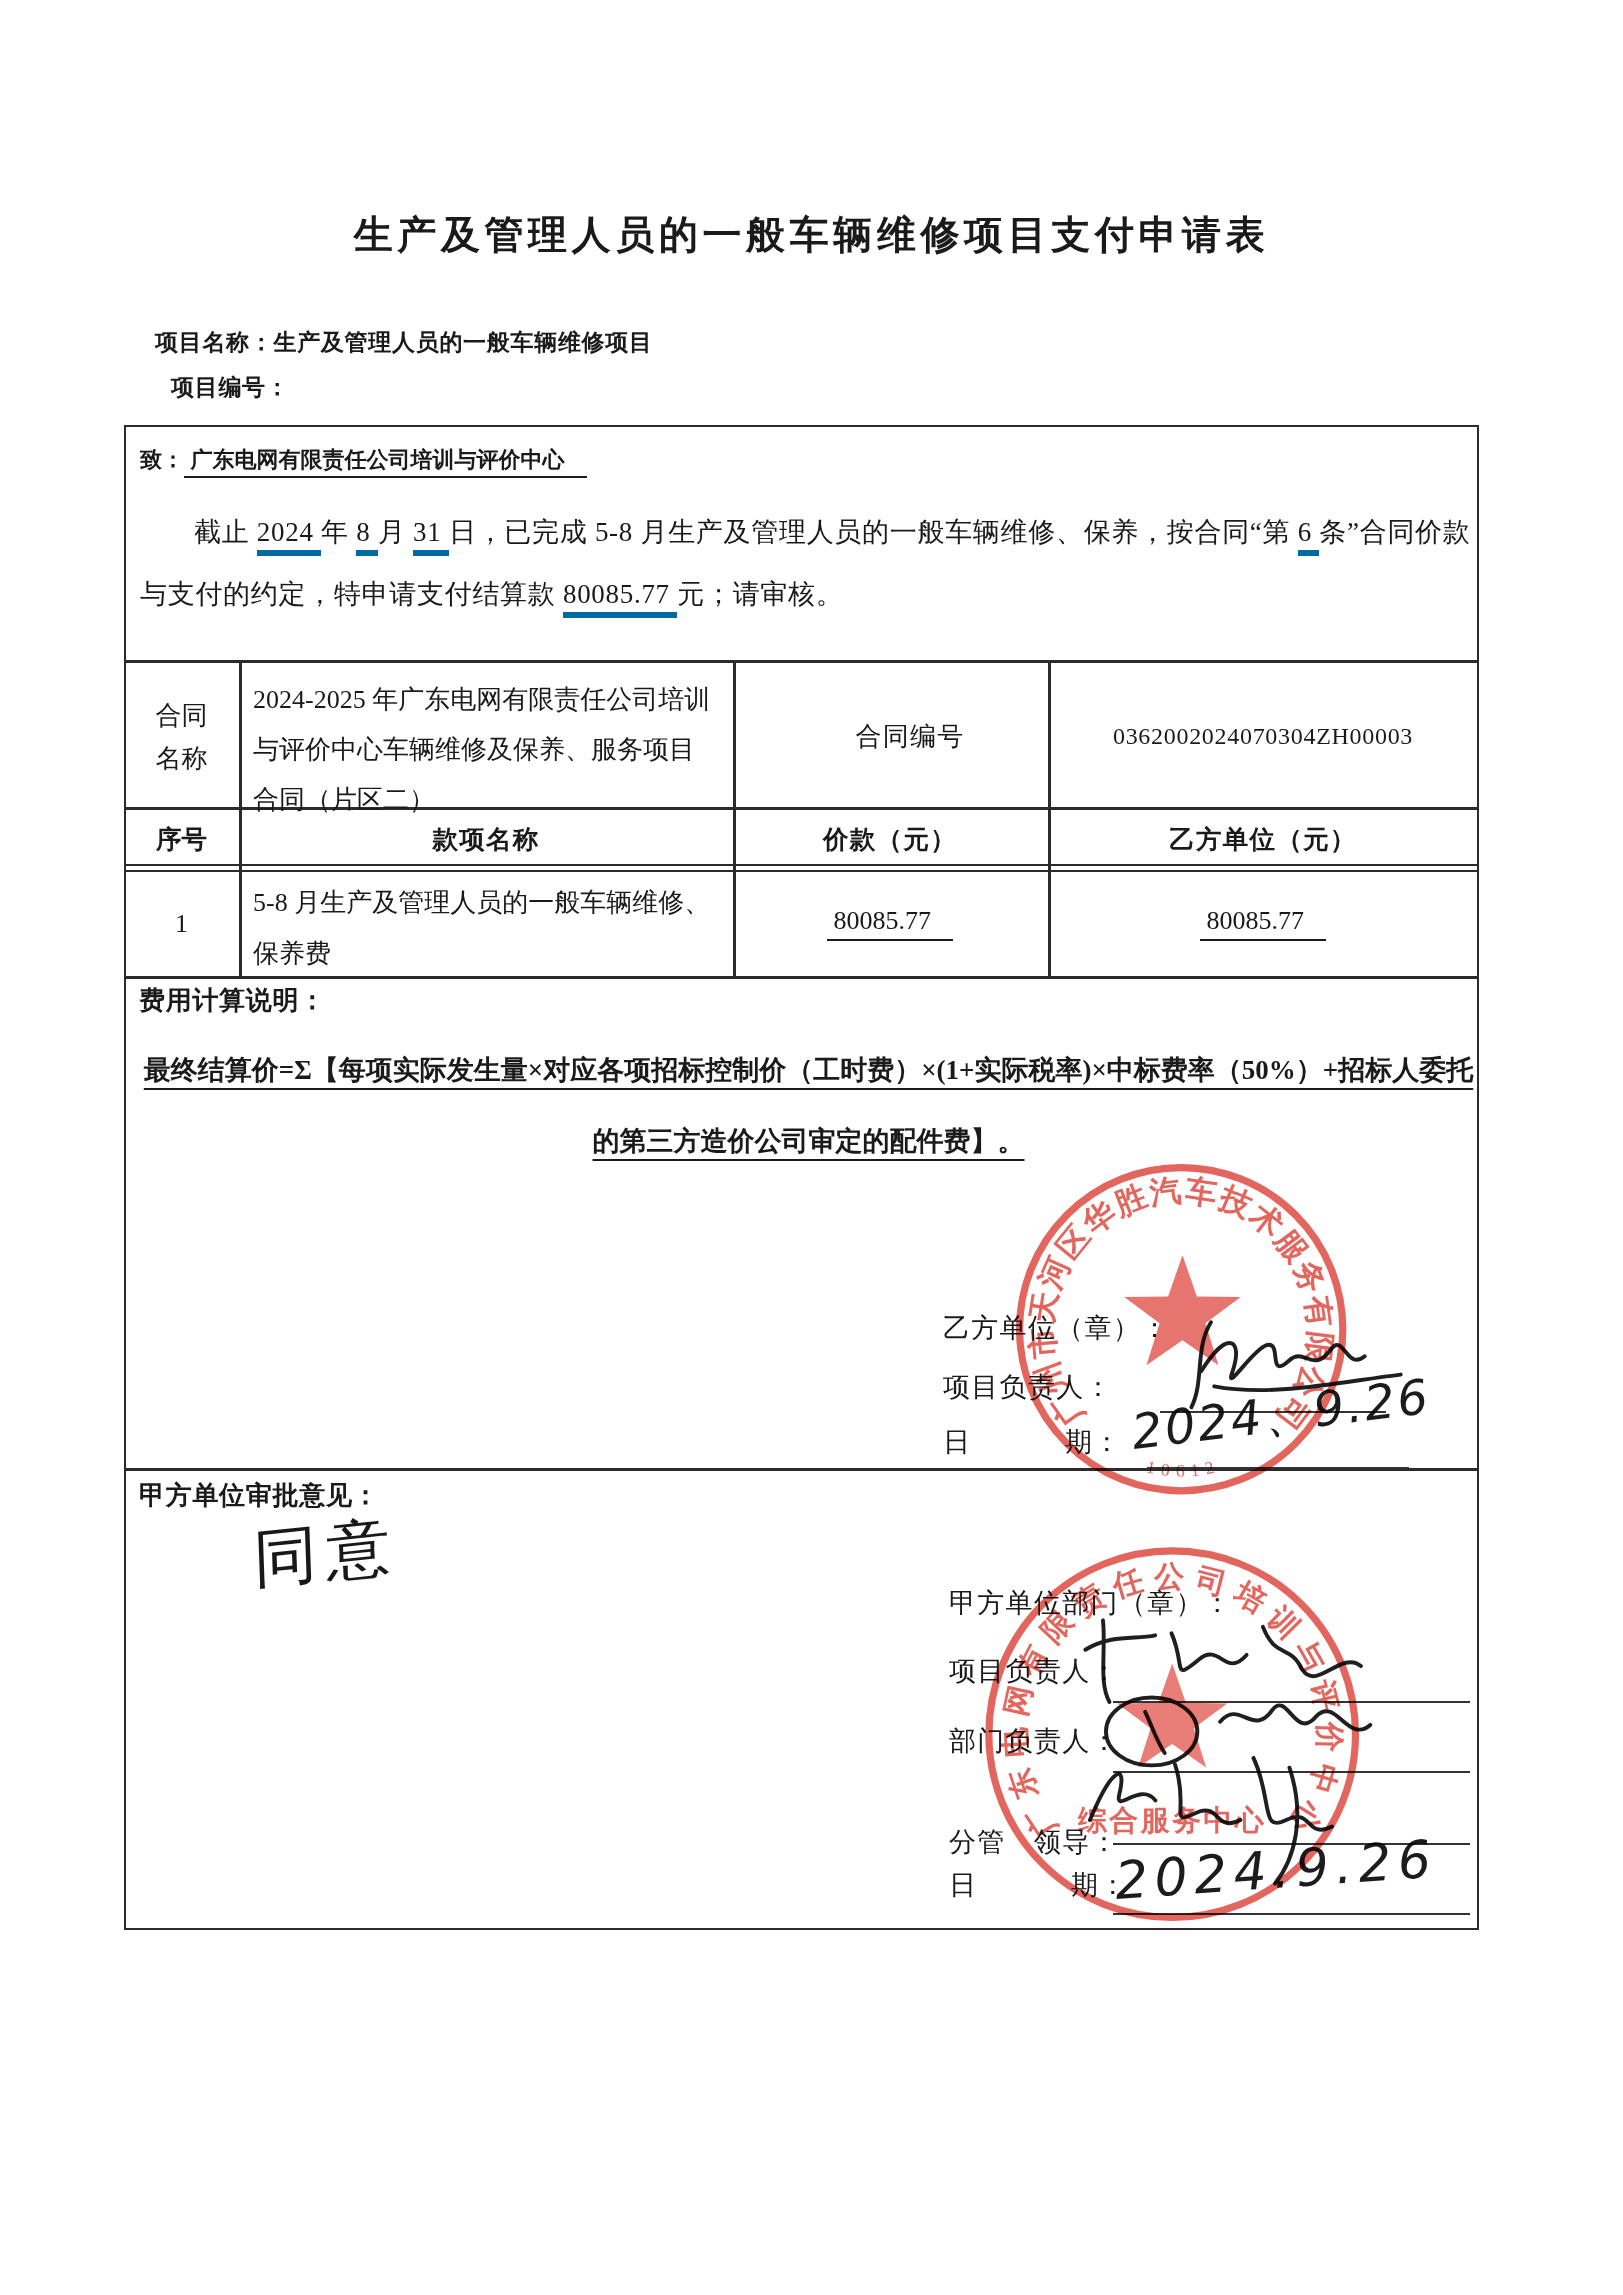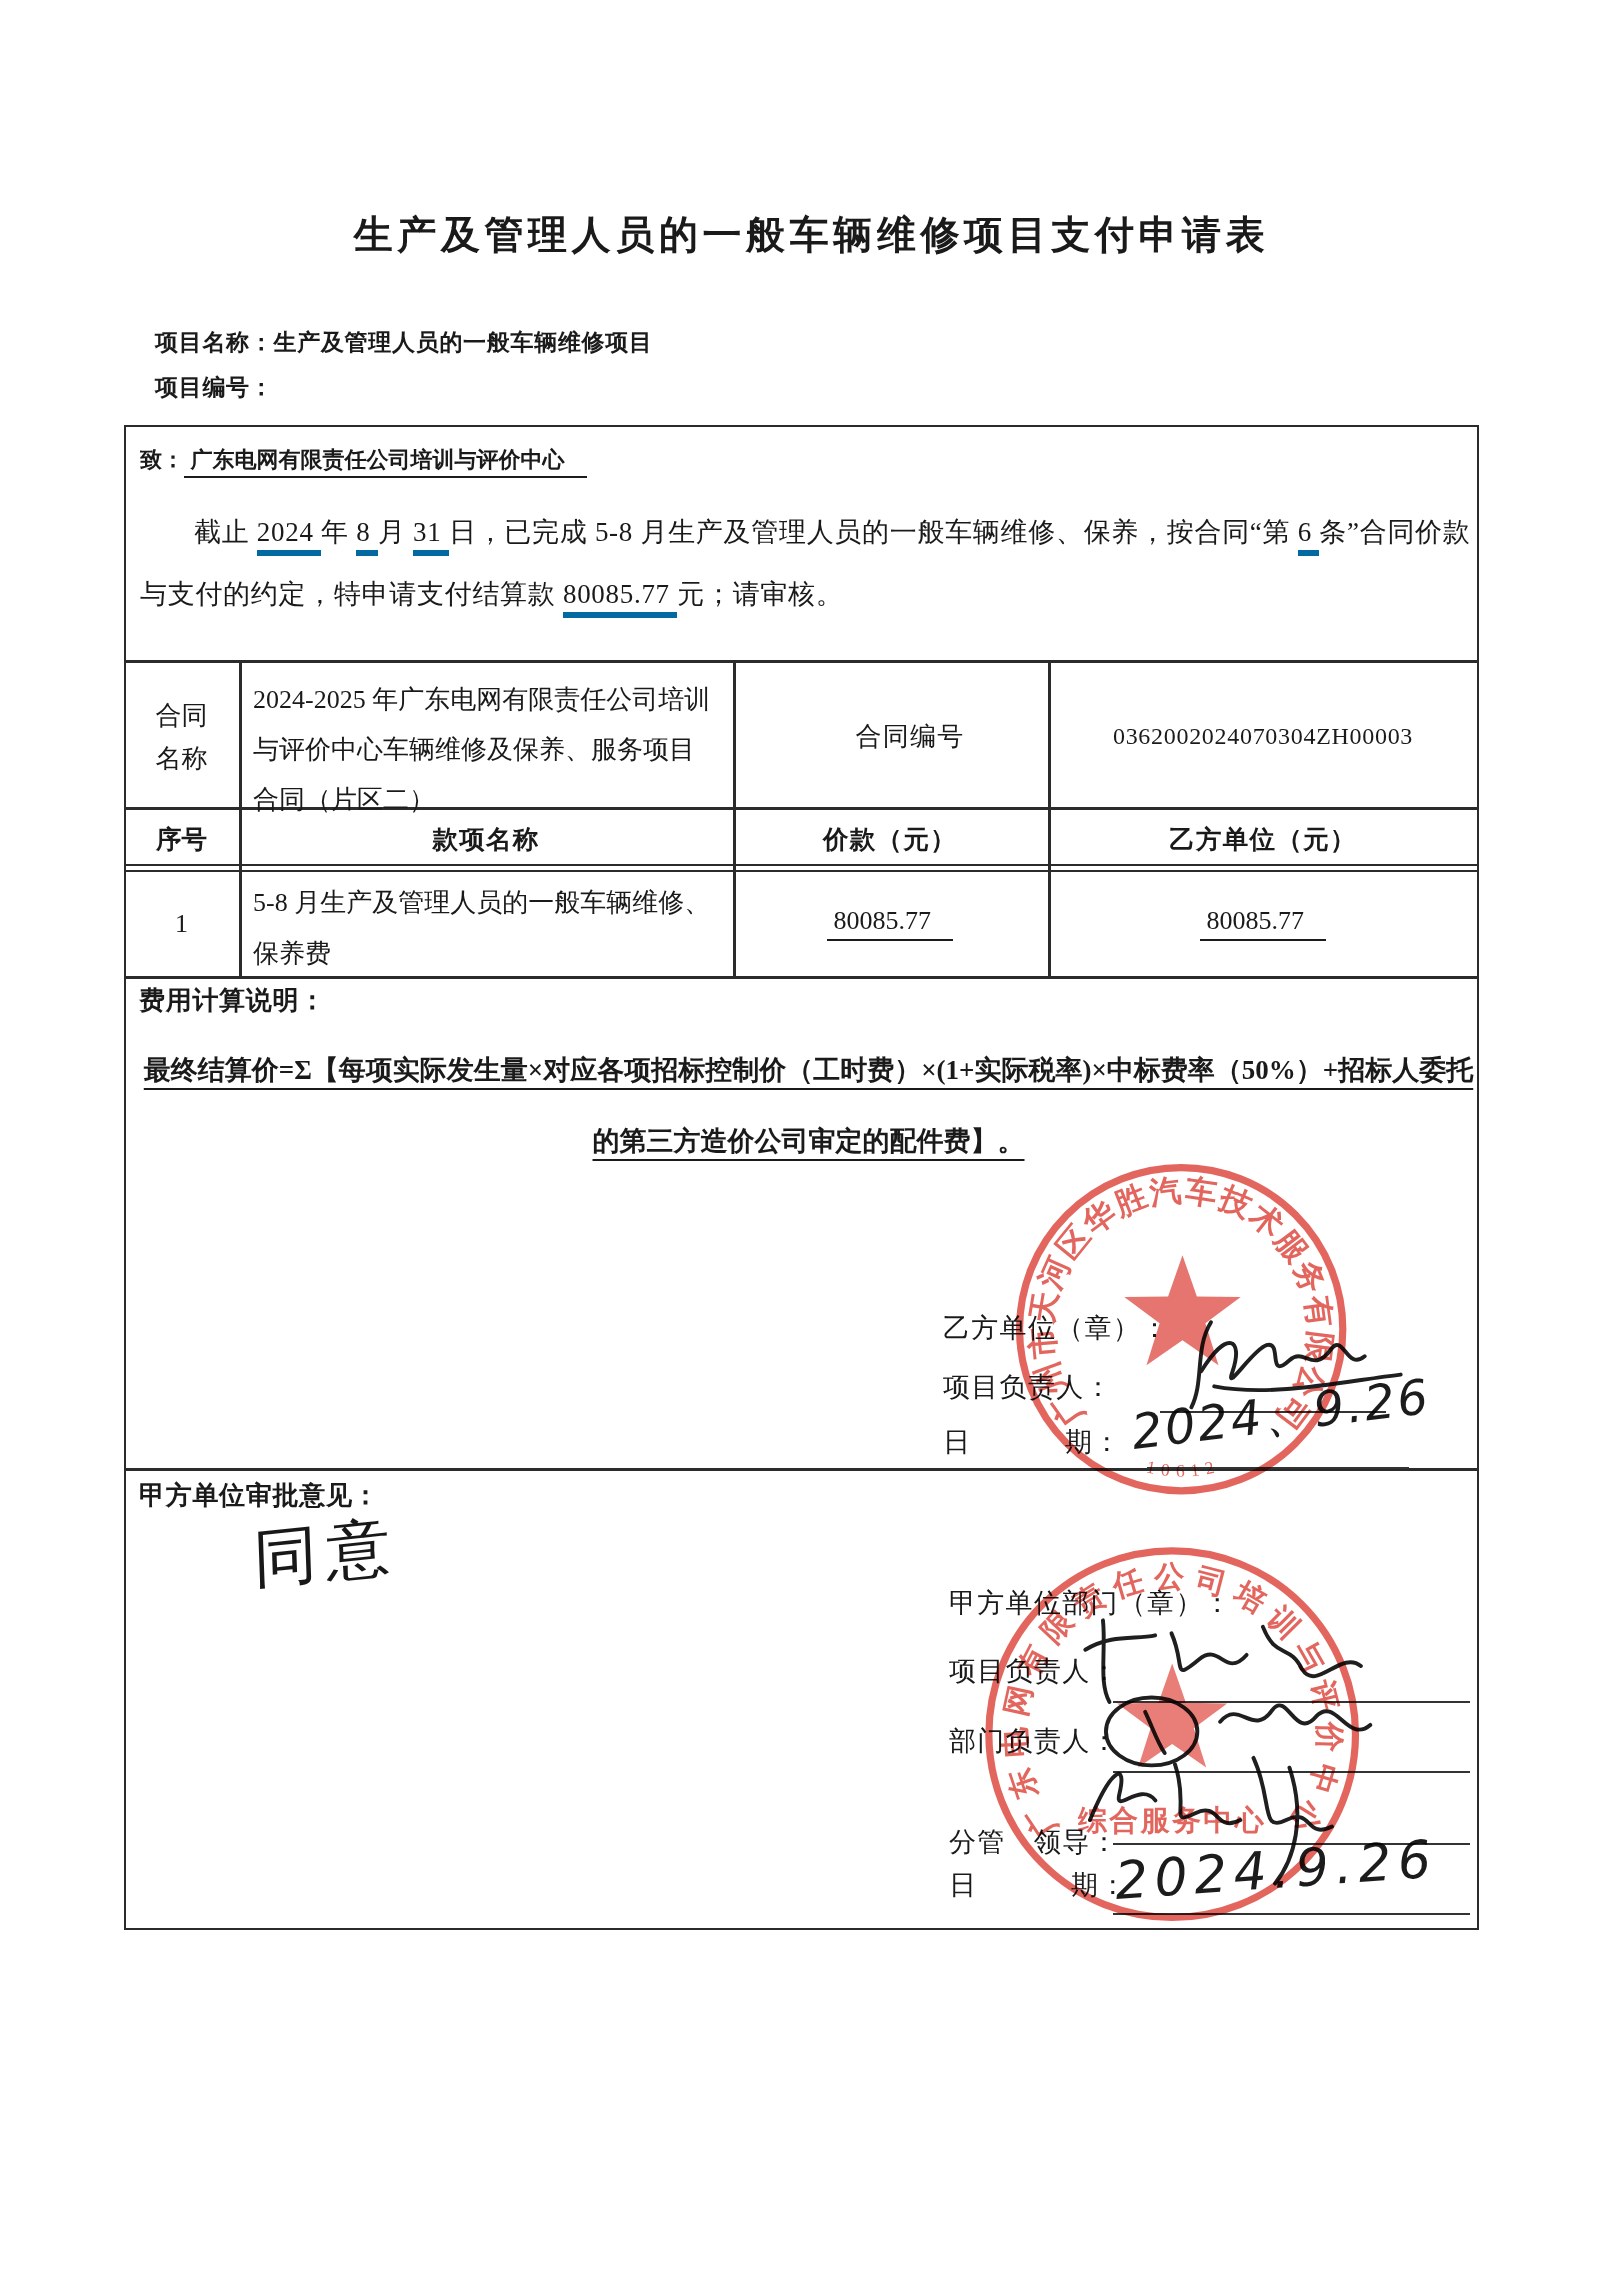--- a/index.html
+++ b/index.html
@@ -37,21 +37,21 @@
   .stamp text{font-family:"Liberation Serif",serif;}
 </style>
 </head>
 <body>
 
 <div class="abs doc-title">生产及管理人员的一般车辆维修项目支付申请表</div>
 
 <div class="abs meta-line" style="top:327px;">
   <span>项目名称：</span><span>生产及管理人员的一般车辆维修项目</span>
 </div>
-<div class="abs meta-line" style="top:372px;">
+<div class="abs meta-line" style="top:372px;margin-left:16px;">
   <span>项目编号：</span>
 </div>
 
 <div class="abs tbl">
   <div class="hline" style="top:233px;height:3.3px;"></div>
   <div class="hline" style="top:380px;height:2.6px;"></div>
   <div class="hline" style="top:437px;height:2px;"></div>
   <div class="hline" style="top:443px;height:2px;"></div>
   <div class="hline" style="top:549px;height:2.6px;"></div>
   <div class="hline" style="top:1041px;height:2.6px;"></div>

